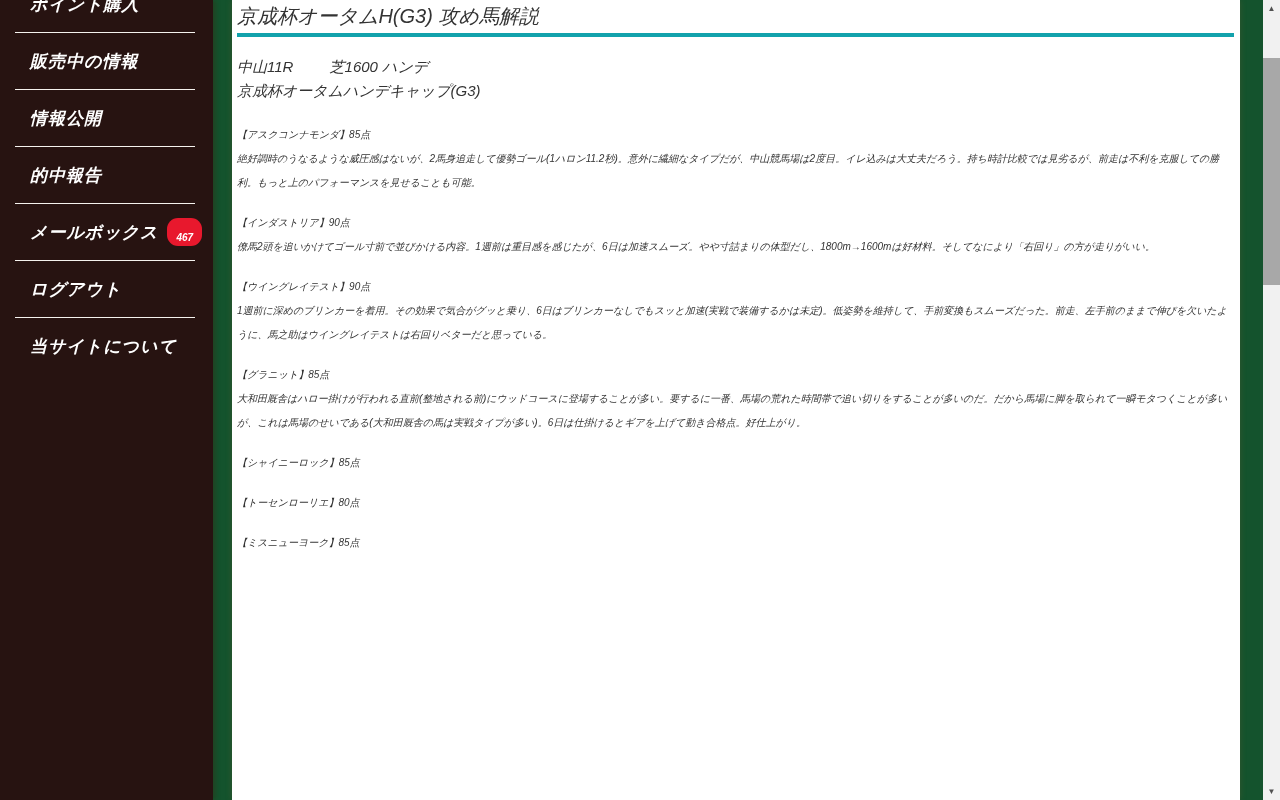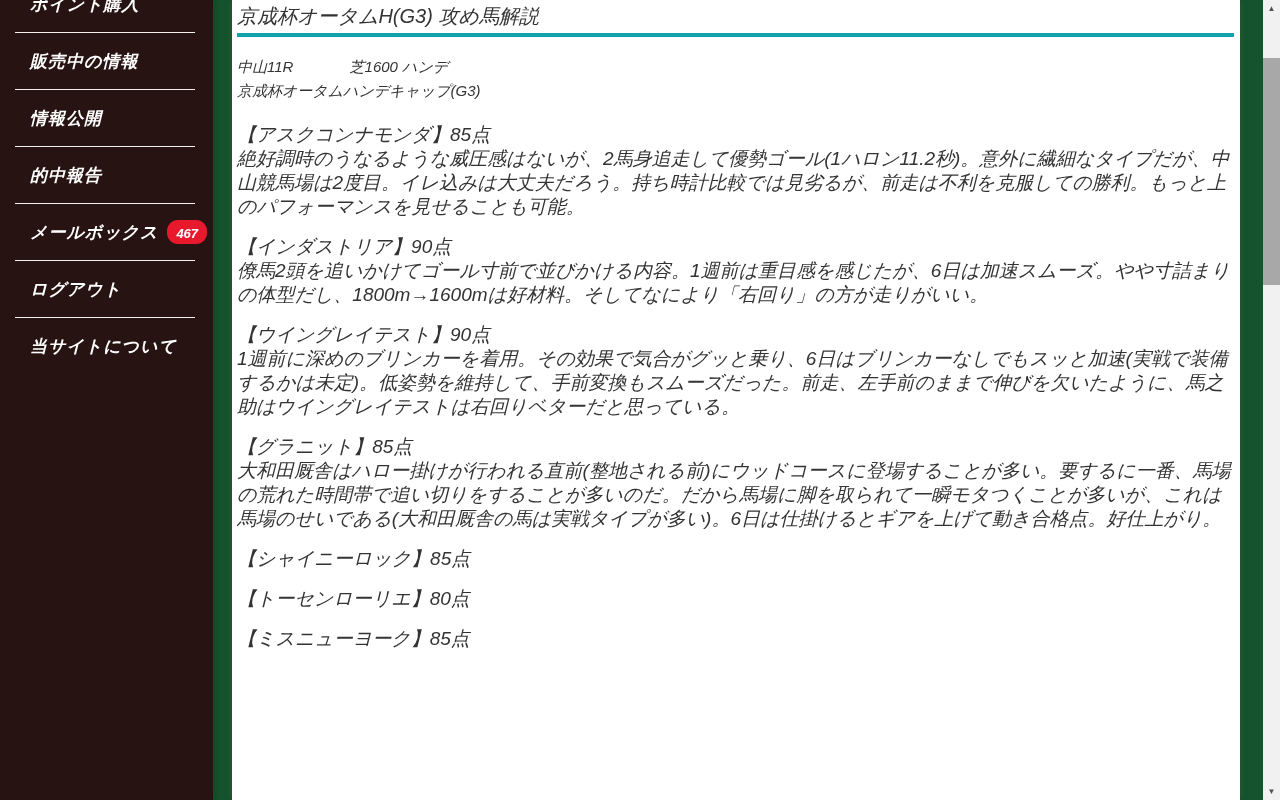--- a/index.html
+++ b/index.html
@@ -41,24 +41,24 @@
   .side-item:not(:last-child)::after {
     content: "";
     position: absolute;
     left: 15px; right: 18px; bottom: 0;
     height: 1px;
     background: #f5f2ee;
   }
   .badge {
     display: inline-block;
     margin-left: 9px;
-    padding: 6px 9px 3px 9px;
+    padding: 14px 9px 3px 9px;
     background: #e8182d;
     color: #ffffff;
-    font-size: 13px;
+    font-size: 10px;
     font-weight: bold;
     letter-spacing: 0;
     border-radius: 11px;
     transform: translateY(-1px);
   }
 
   
   .content {
     position: absolute;
     left: 232px; top: 0;
@@ -81,25 +81,25 @@
     height: 2px;
     border-top: 2px solid #12a2ac;
     border-bottom: 2px solid #12a2ac;
     background: transparent;
   }
   .race-info {
     margin-top: 18px;
     font-size: 15px;
     line-height: 24px;
   }
-  .race-cond { margin-left: 52px; }
+  .race-cond { margin-left: 32px; }
   .horses { margin-top: 20px; }
   .horse-block { margin-bottom: 16px; }
   .horse-label, .horse-comment {
-    font-size: 19px;
+    font-size: 10px;
     line-height: 24px;
     color: #333333;
   }
 
   
   .scrollbar {
     position: absolute;
     right: 0; top: 0;
     width: 17px; height: 800px;
     background: #f1f1f1;

